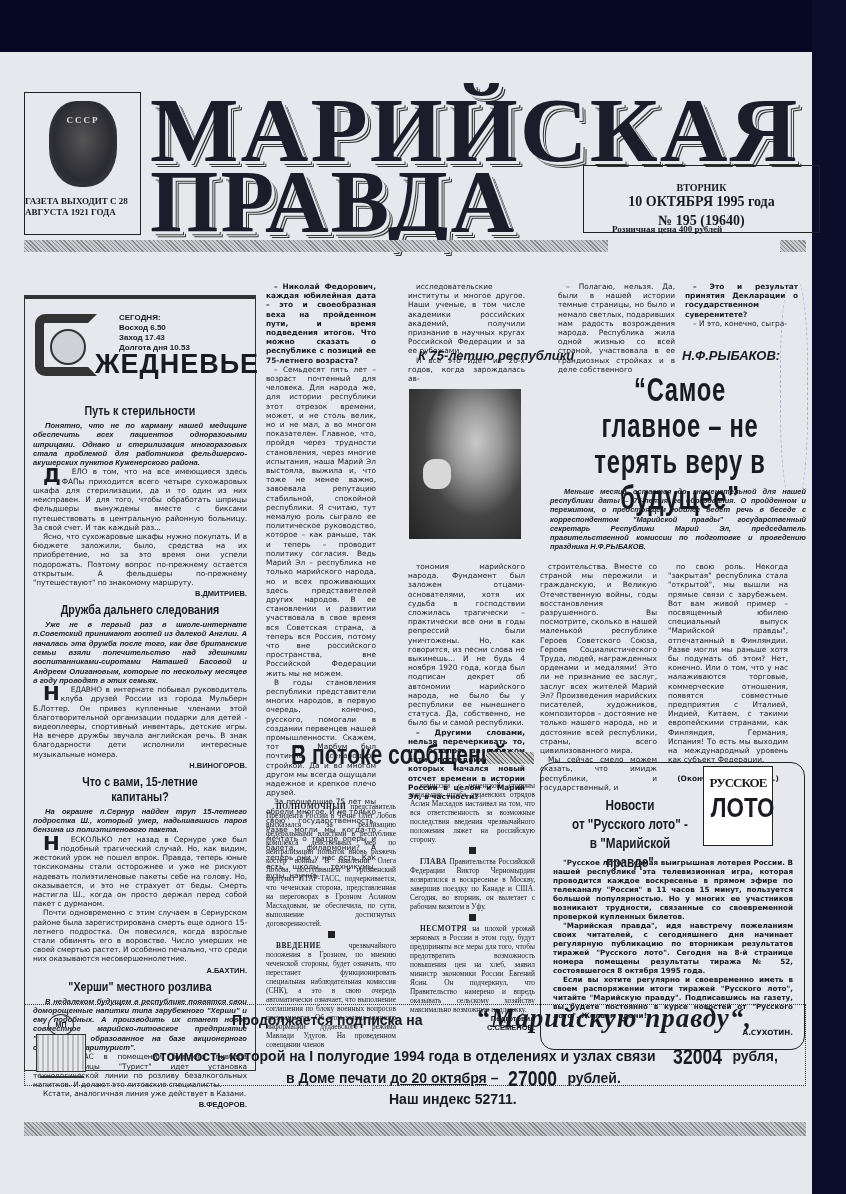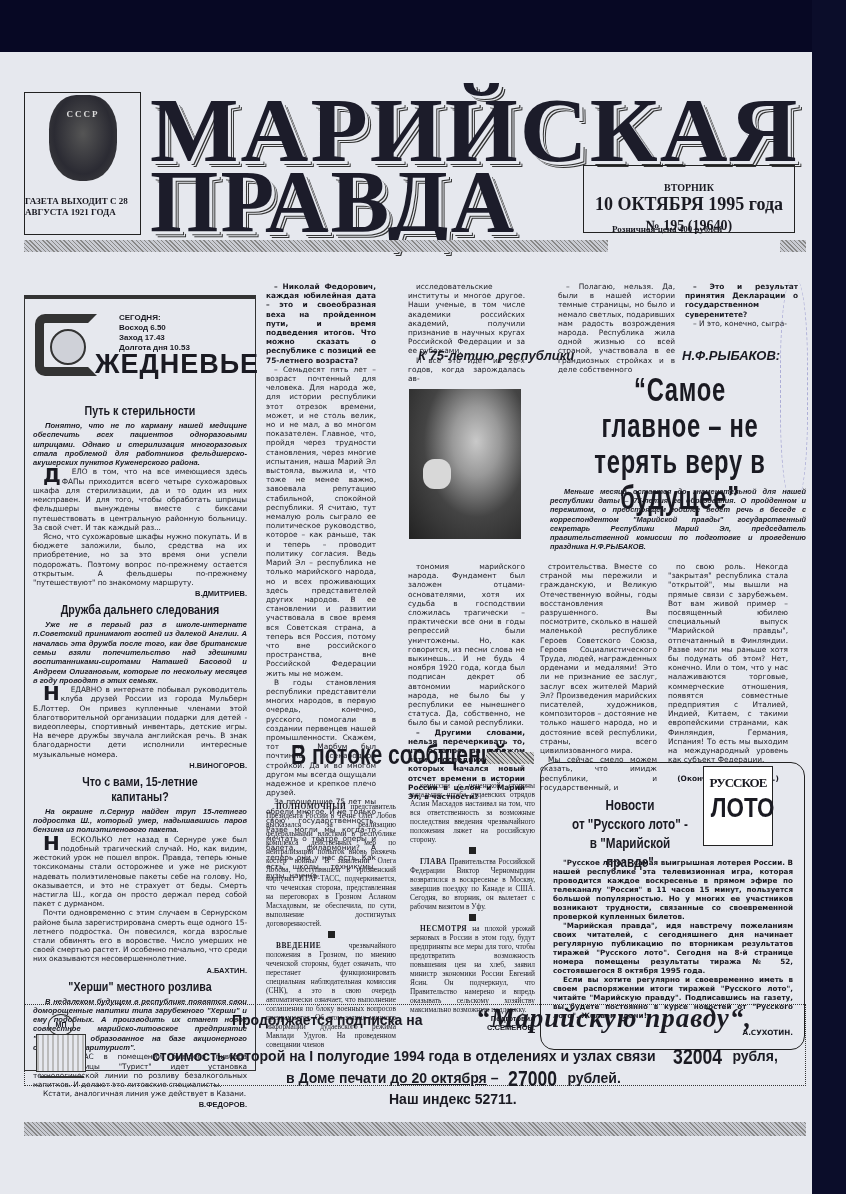--- a/index.html
+++ b/index.html
@@ -5,31 +5,31 @@
   * { box-sizing: border-box; margin: 0; padding: 0; }
   html, body { width: 846px; height: 1194px; overflow: hidden; }
   body { background: #e9ebf0; font-family: "Liberation Sans", sans-serif; color: #1a1a22; position: relative; }
 
   .topband { position: absolute; left: 0; top: 0; width: 846px; height: 52px; background: #070824; }
   .rightband { position: absolute; right: 0; top: 0; width: 34px; height: 1194px; background: #0b0d2a; }
   .page { position: absolute; left: 0; top: 52px; width: 812px; height: 1142px; background: #e6e8ee; }
 
   
   .emblem-box { position: absolute; left: 24px; top: 92px; width: 117px; height: 143px; border: 1px solid #222; }
-  .emblem { position: absolute; left: 24px; top: 2px; width: 68px; height: 86px; background: radial-gradient(ellipse at 50% 45%, #555 0%, #2b2b33 60%, #444 100%); border-radius: 40% 40% 45% 45%; }
+  .emblem { position: absolute; left: 24px; top: 8px; width: 68px; height: 86px; background: radial-gradient(ellipse at 50% 45%, #555 0%, #2b2b33 60%, #444 100%); border-radius: 40% 40% 45% 45%; }
   .emblem span { position: absolute; top: 14px; width: 100%; text-align: center; color: #ddd; font: bold 9px "Liberation Serif", serif; letter-spacing: 2px; }
   .emblem-caption { position: absolute; left: 0; top: 103px; width: 100%; font: bold 9px/11px "Liberation Serif", serif; }
 
   .title { position: absolute; left: 150px; font-family: "Liberation Serif", serif; font-weight: bold; color: #1c1c2a; letter-spacing: 2px; text-shadow: 3px 3px 0 #e6e8ee, 4px 4px 0 #333, 5px 5px 0 #e6e8ee, 6px 6px 0 #333; line-height: 1; }
   .title1 { top: 84px; font-size: 92px; transform: scaleX(1.02); transform-origin: left; }
   .title2 { top: 158px; font-size: 88px; }
 
-  .date-box { position: absolute; left: 583px; top: 165px; width: 212px; height: 68px; border: 1px solid #222; text-align: center; font-family: "Liberation Serif", serif; font-weight: bold; }
+  .date-box { position: absolute; left: 583px; top: 165px; width: 237px; height: 68px; border: 1px solid #222; text-align: center; font-family: "Liberation Serif", serif; font-weight: bold; }
   .date-box .d1 { font-size: 10px; margin-top: 16px; }
-  .date-box .d2 { font-size: 18px; margin-top: 1px; }
+  .date-box .d2 { font-size: 14px; margin-top: 1px; }
   .date-box .d3 { font-size: 14px; margin-top: 3px; }
 
   .hatch { position: absolute; height: 12px; background: repeating-linear-gradient(45deg, #888 0 1px, #c9cbd2 1px 3px); }
   .price { position: absolute; left: 612px; top: 224px; font: bold 9px "Liberation Serif", serif; }
 
   
   .left-box { position: absolute; left: 24px; top: 275px; width: 232px; height: 776px; border: 1px solid #333; border-top: 4px solid #333; margin-top: 20px; }
   .ezh-logo { position: absolute; left: 10px; top: 15px; width: 62px; height: 62px; border: 9px solid #333; border-right-color: transparent; border-radius: 10px 0 0 10px; }
   .ezh-logo::after { content: ""; position: absolute; left: 6px; top: 6px; width: 32px; height: 32px; border-radius: 50%; border: 2px solid #333; background: #cfd1d8; }
   .today { position: absolute; left: 94px; top: 14px; font: 8px/10px "Liberation Sans", sans-serif; font-weight: bold; }

